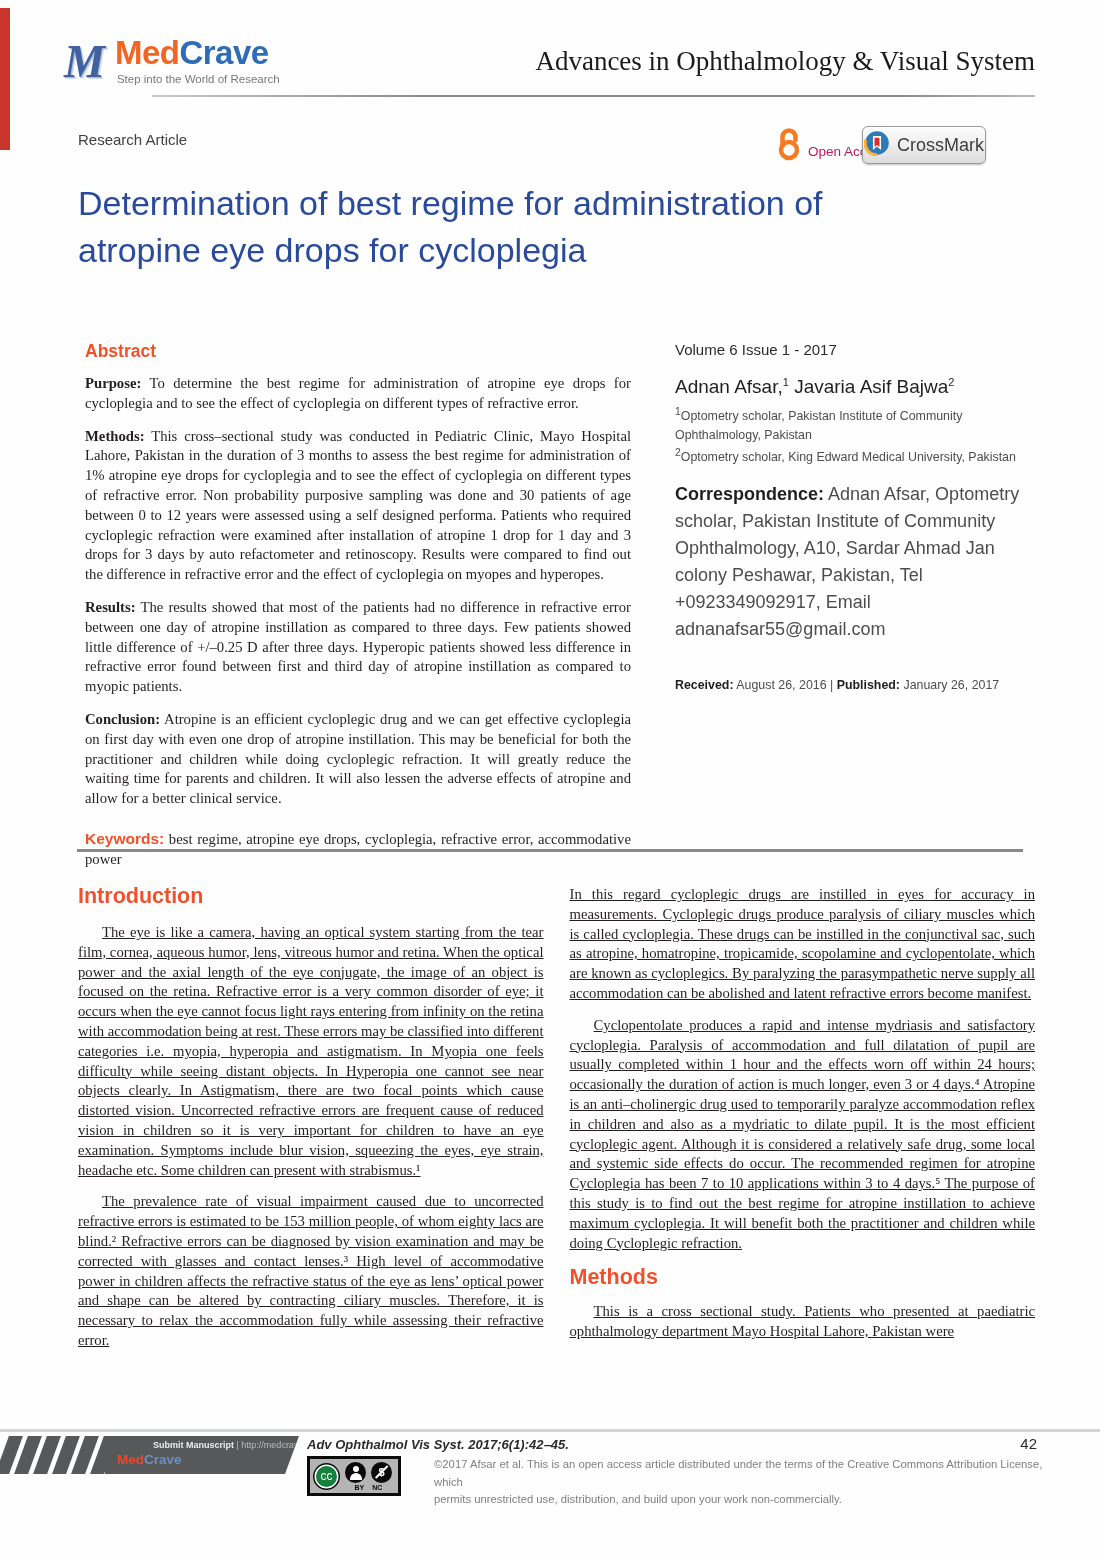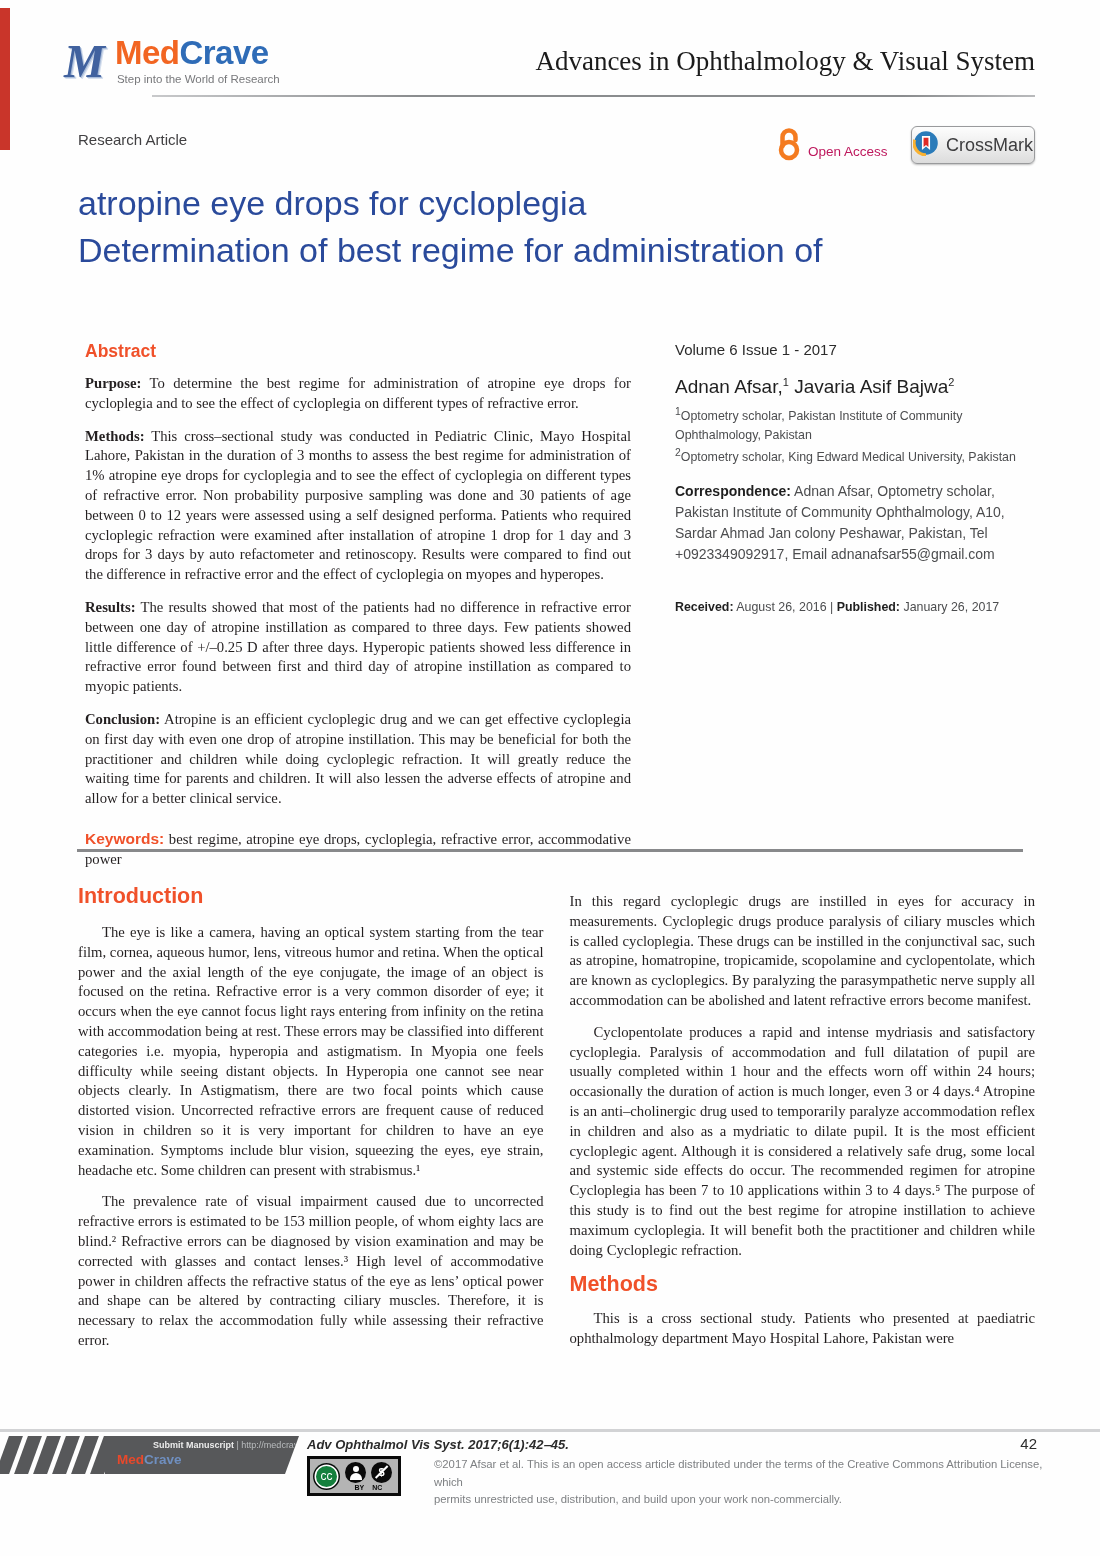--- a/index.html
+++ b/index.html
@@ -19,21 +19,21 @@
   .brand .med{color:#f26522;}
   .brand .crave{color:#2f6cb7;}
   .tagline{font-size:11.5px;color:#77787b;margin-top:3px;margin-left:2px;}
   .header-rule{position:absolute;left:152px;right:65px;top:95px;height:2px;
                background:linear-gradient(to right,#c8c9cb,#8a8c8e 30%,#8a8c8e 85%,#b9babc);}
   .journal-title{position:absolute;right:65px;top:46px;font-size:27px;color:#1b1b1b;}
   .article-type{position:absolute;left:78px;top:131px;font-size:15px;color:#414042;}
 
   .openaccess{position:absolute;left:776px;top:127px;display:flex;align-items:center;}
   .oa-label{font-size:13.5px;color:#be185d;margin-left:6px;margin-top:10px;}
-  .crossmark{position:absolute;left:911px;top:126px;width:124px;height:38px;box-sizing:border-box;
+  .crossmark{position:absolute;left:862px;top:126px;width:124px;height:38px;box-sizing:border-box;
              border:1px solid #999a9c;border-radius:6px;background:linear-gradient(#fdfdfd,#ececec 55%,#dcdcdc);
              box-shadow:0 1px 2px rgba(0,0,0,.25);display:flex;align-items:center;justify-content:center;gap:7px;}
   .cm-label{font-size:18px;color:#3d3d3f;}
 
   
   .article-title{position:absolute;left:78px;top:180px;width:940px;font-size:34px;line-height:47px;
                  color:#2a4a9b;font-family:"Liberation Sans","DejaVu Sans",sans-serif;}
 
   
   .abstract-wrap{position:absolute;left:85px;top:341px;width:950px;display:flex;gap:44px;}
@@ -43,34 +43,34 @@
   .abs-p{font-size:14.7px;line-height:19.8px;text-align:justify;margin:0 0 13px 0;}
   .lead{font-weight:bold;}
   .kw-label{font-family:"Liberation Sans","DejaVu Sans",sans-serif;font-weight:bold;color:#f0512a;font-size:15.5px;}
   .kw-text{font-size:14.7px;}
 
   .abs-right{flex:1;font-family:"Liberation Sans","DejaVu Sans",sans-serif;color:#4c4d4f;}
   .volume{font-size:15px;color:#2b2b2b;margin-bottom:18px;}
   .authors{font-size:19px;color:#1f1f1f;margin-bottom:6px;}
   .authors sup{font-size:11px;}
   .affil{font-size:12.4px;line-height:1.5;}
-  .corr{font-size:14px;line-height:1.5;margin-top:15px;}
+  .corr{font-size:18px;line-height:1.5;margin-top:15px;}
   .corr .b, .dates .b{font-weight:bold;color:#1f1f1f;}
   .dates{font-size:12.4px;line-height:1.5;margin-top:33px;}
 
   
   .mid-rule{position:absolute;left:77px;top:849px;width:946px;height:3px;background:#88898b;}
 
   
   .body-wrap{position:absolute;left:78px;top:884px;width:957px;display:flex;gap:26px;}
   .col{flex:1;}
   .section-h{font-family:"Liberation Sans","DejaVu Sans",sans-serif;font-size:21.5px;font-weight:bold;
              color:#f0512a;margin:0 0 14px 0;}
   .section-h.methods{margin-top:8px;margin-bottom:12px;}
-  .body-p{font-size:14.7px;line-height:19.8px;text-align:justify;margin:8px 0 12px 0;text-indent:24px;}
+  .body-p{font-size:14.7px;line-height:19.8px;text-align:justify;margin:1px 0 12px 0;text-indent:24px;text-decoration:underline;}
   .body-p.noindent{text-indent:0;}
 
   
   .footer-rule{position:absolute;left:0;top:1429px;width:1100px;height:3px;background:#d2d3d5;}
   .stripes{position:absolute;left:2px;top:1436px;display:flex;gap:5px;}
   .stripe{width:14px;height:38px;background:#57585a;transform:skewX(-20deg);}
   .banner{position:absolute;left:105px;top:1436px;width:194px;height:38px;background:#57585a;
           clip-path:polygon(0 0,100% 0,calc(100% - 14px) 100%,0 100%);
           box-sizing:border-box;padding:4px 0 0 12px;font-family:"Liberation Sans","DejaVu Sans",sans-serif;}
   .banner-l1{font-size:9px;line-height:11px;color:#b9bcbe;white-space:nowrap;}
@@ -138,22 +138,22 @@
         <circle cx="16" cy="16" r="14.5" fill="#2b7bb9"></circle>
         <path d="M16 30.5 A14.5 14.5 0 0 1 1.8 12" stroke="#f9b233" stroke-width="4" fill="none"></path>
         <path d="M11 7.5 h10 v17 l-5 -4.2 -5 4.2 z" fill="#ffffff"></path>
         <path d="M13 9.5 h6 v11.5 l-3 -2.6 -3 2.6 z" fill="#e02b27"></path>
       </svg>
     </span>
     <span class="cm-label sans">CrossMark</span>
   </div>
 
   <div class="article-title">
+    <div>Determination of best regime for administration of</div>
     <div>atropine eye drops for cycloplegia</div>
-    <div>Determination of best regime for administration of</div>
   </div>
 
   <div class="abstract-wrap">
     <div class="abs-left">
       <h2 class="abs-h">Abstract</h2>
       <p class="abs-p"><span class="lead">Purpose:</span><span> To determine the best regime for administration of atropine eye drops for cycloplegia and to see the effect of cycloplegia on different types of refractive error.</span></p>
       <p class="abs-p"><span class="lead">Methods:</span><span> This cross–sectional study was conducted in Pediatric Clinic, Mayo Hospital Lahore, Pakistan in the duration of 3 months to assess the best regime for administration of 1% atropine eye drops for cycloplegia and to see the effect of cycloplegia on different types of refractive error. Non probability purposive sampling was done and 30 patients of age between 0 to 12 years were assessed using a self designed performa. Patients who required cycloplegic refraction were examined after installation of atropine 1 drop for 1 day and 3 drops for 3 days by auto refactometer and retinoscopy. Results were compared to find out the difference in refractive error and the effect of cycloplegia on myopes and hyperopes.</span></p>
       <p class="abs-p"><span class="lead">Results:</span><span> The results showed that most of the patients had no difference in refractive error between one day of atropine instillation as compared to three days. Few patients showed little difference of +/–0.25 D after three days. Hyperopic patients showed less difference in refractive error found between first and third day of atropine instillation as compared to myopic patients.</span></p>
       <p class="abs-p"><span class="lead">Conclusion:</span><span> Atropine is an efficient cycloplegic drug and we can get effective cycloplegia on first day with even one drop of atropine instillation. This may be beneficial for both the practitioner and children while doing cycloplegic refraction. It will greatly reduce the waiting time for parents and children. It will also lessen the adverse effects of atropine and allow for a better clinical service.</span></p>
       <p class="abs-p" style="margin-top:20px;"><span class="kw-label">Keywords:</span><span class="kw-text"> best regime, atropine eye drops, cycloplegia, refractive error, accommodative power</span></p>

